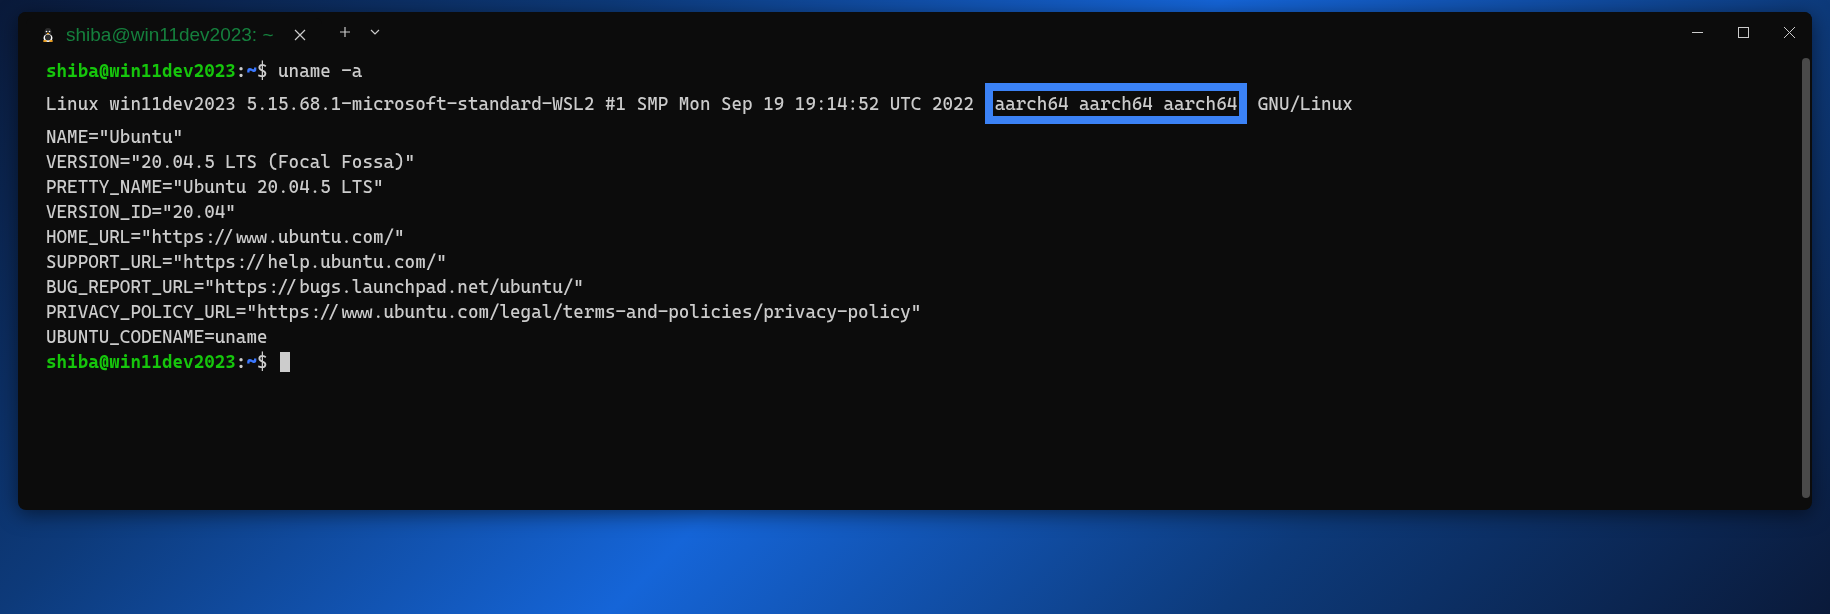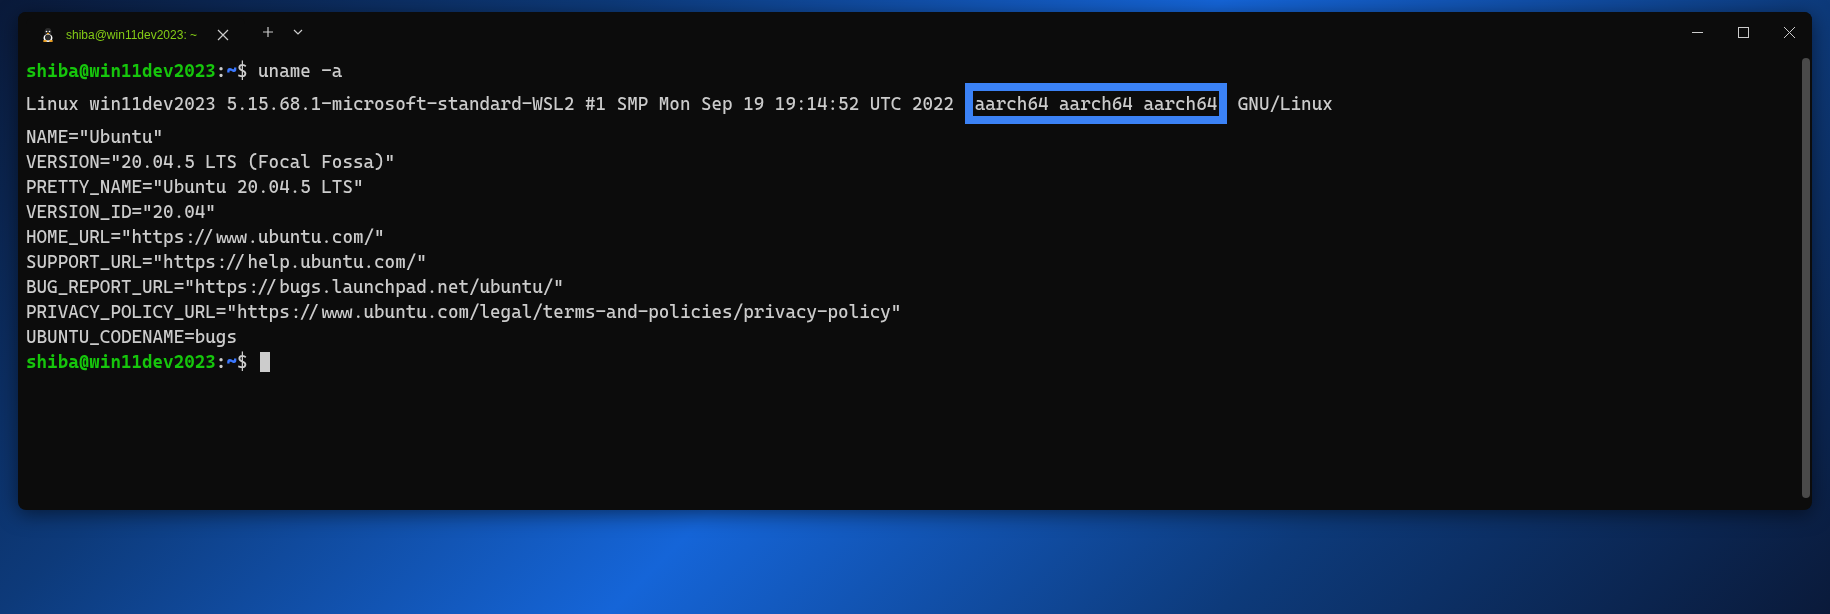--- a/index.html
+++ b/index.html
@@ -42,22 +42,22 @@
       position: relative;
     }
     .tab-icon {
       width: 16px;
       height: 16px;
       display: flex;
       align-items: center;
       justify-content: center;
     }
     .tab-title {
-      color: #84cc16;
-      font-size: 12px;
+      color: #15803d;
+      font-size: 19px;
       font-family: 'Segoe UI', sans-serif;
     }
     .tab-close {
       color: #cccccc;
       font-size: 16px;
       width: 20px;
       height: 20px;
       display: flex;
       align-items: center;
       justify-content: center;
@@ -108,21 +108,21 @@
     }
     .scrollbar {
       position: absolute;
       right: 2px;
       top: 6px;
       width: 8px;
       height: 440px;
       background: #4a4a4a;
       border-radius: 4px;
     }
-    .line { white-space: pre; }
+    .line { white-space: pre; margin-left: 20px; }
     .prompt-user { color: #16c60c; font-weight: bold; }
     .prompt-colon { color: #cccccc; font-weight: bold; }
     .prompt-path { color: #3b78ff; font-weight: bold; }
     .prompt-dollar { color: #cccccc; }
     .cmd { color: #cccccc; }
     .output { color: #cccccc; }
     .highlight-box {
       border: 8px solid #3b82f6;
       padding: 0 2px;
       display: inline-block;
@@ -194,16 +194,16 @@
   <div class="line"><span class="prompt-user">shiba@win11dev2023</span><span class="prompt-colon">:</span><span class="prompt-path">~</span><span class="prompt-dollar">$ </span><span class="cmd">uname -a</span></div>
       <div class="line output"><span>Linux win11dev2023 5.15.68.1-microsoft-standard-WSL2 #1 SMP Mon Sep 19 19:14:52 UTC 2022 </span><span class="highlight-box">aarch64 aarch64 aarch64</span><span> GNU/Linux</span></div>
       <div class="line output">NAME="Ubuntu"</div>
       <div class="line output">VERSION="20.04.5 LTS (Focal Fossa)"</div>
       <div class="line output">PRETTY_NAME="Ubuntu 20.04.5 LTS"</div>
       <div class="line output">VERSION_ID="20.04"</div>
       <div class="line output">HOME_URL="https://www.ubuntu.com/"</div>
       <div class="line output">SUPPORT_URL="https://help.ubuntu.com/"</div>
       <div class="line output">BUG_REPORT_URL="https://bugs.launchpad.net/ubuntu/"</div>
       <div class="line output">PRIVACY_POLICY_URL="https://www.ubuntu.com/legal/terms-and-policies/privacy-policy"</div>
-      <div class="line output">UBUNTU_CODENAME=bugs</div>
+      <div class="line output">UBUNTU_CODENAME=uname</div>
       <div class="line"><span class="prompt-user">shiba@win11dev2023</span><span class="prompt-colon">:</span><span class="prompt-path">~</span><span class="prompt-dollar">$ </span><span class="cmd"></span><span class="cursor"></span></div>
     </div>
 </div>
 
 </body></html>

